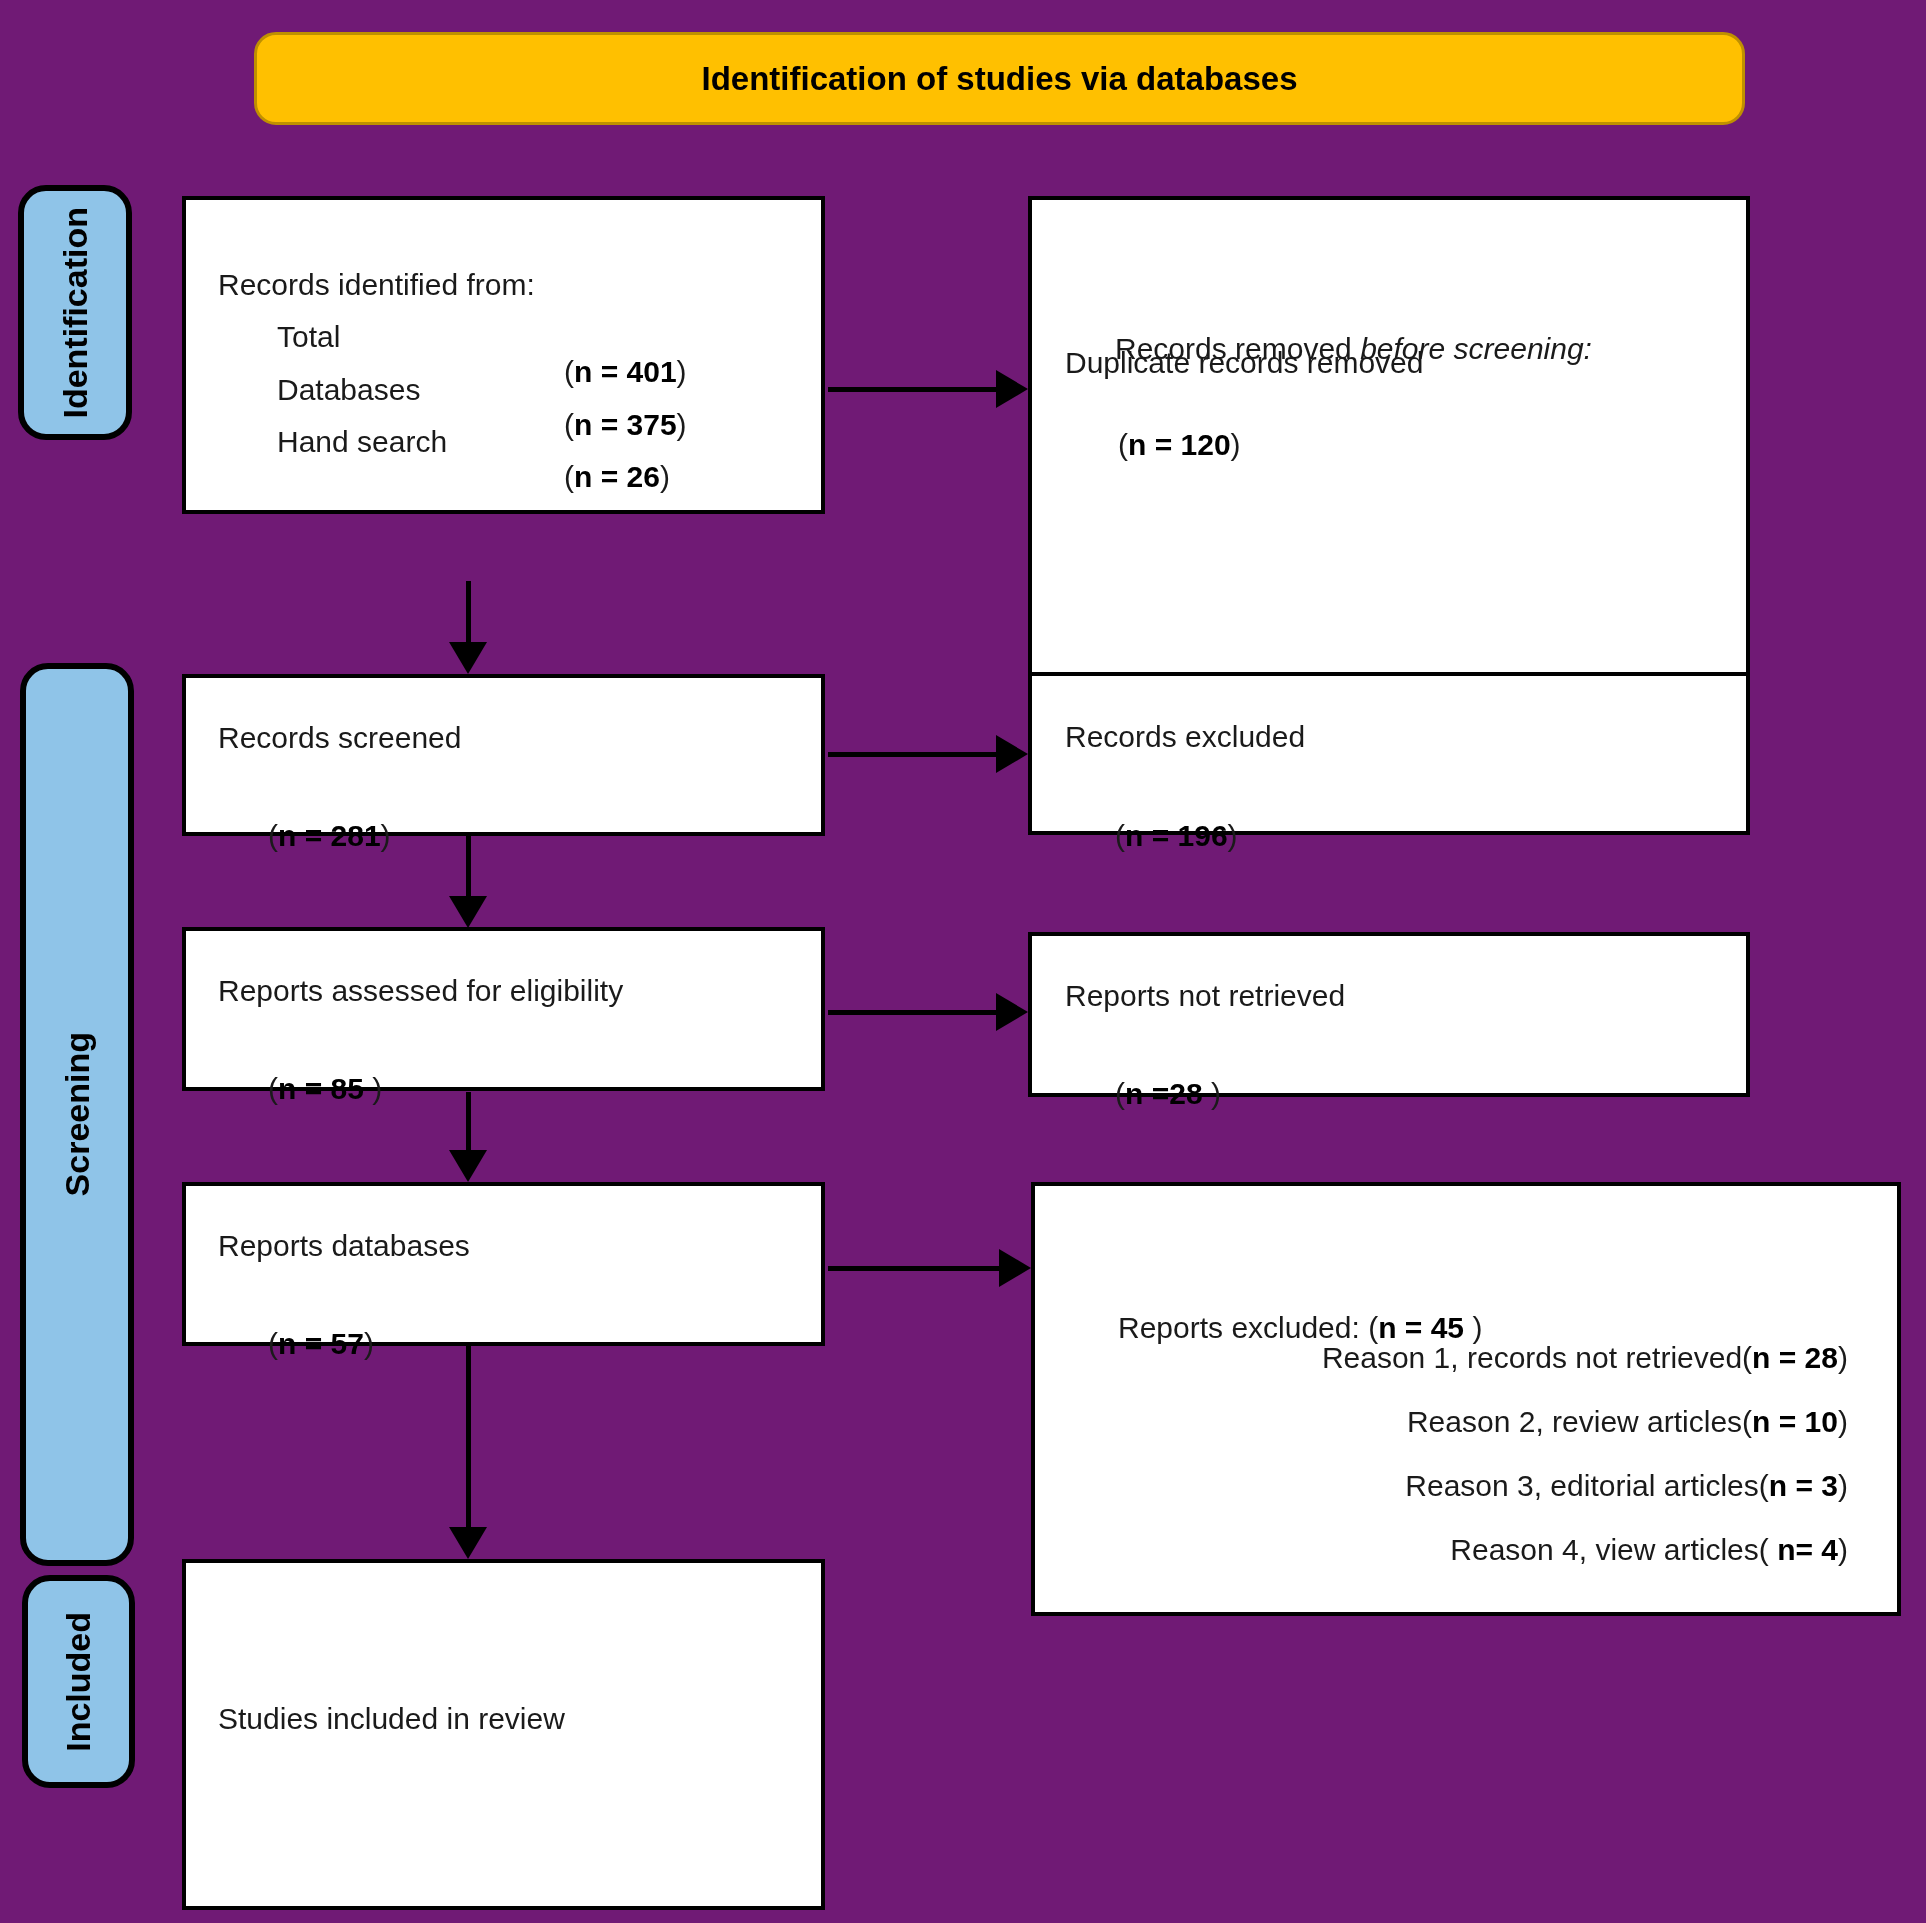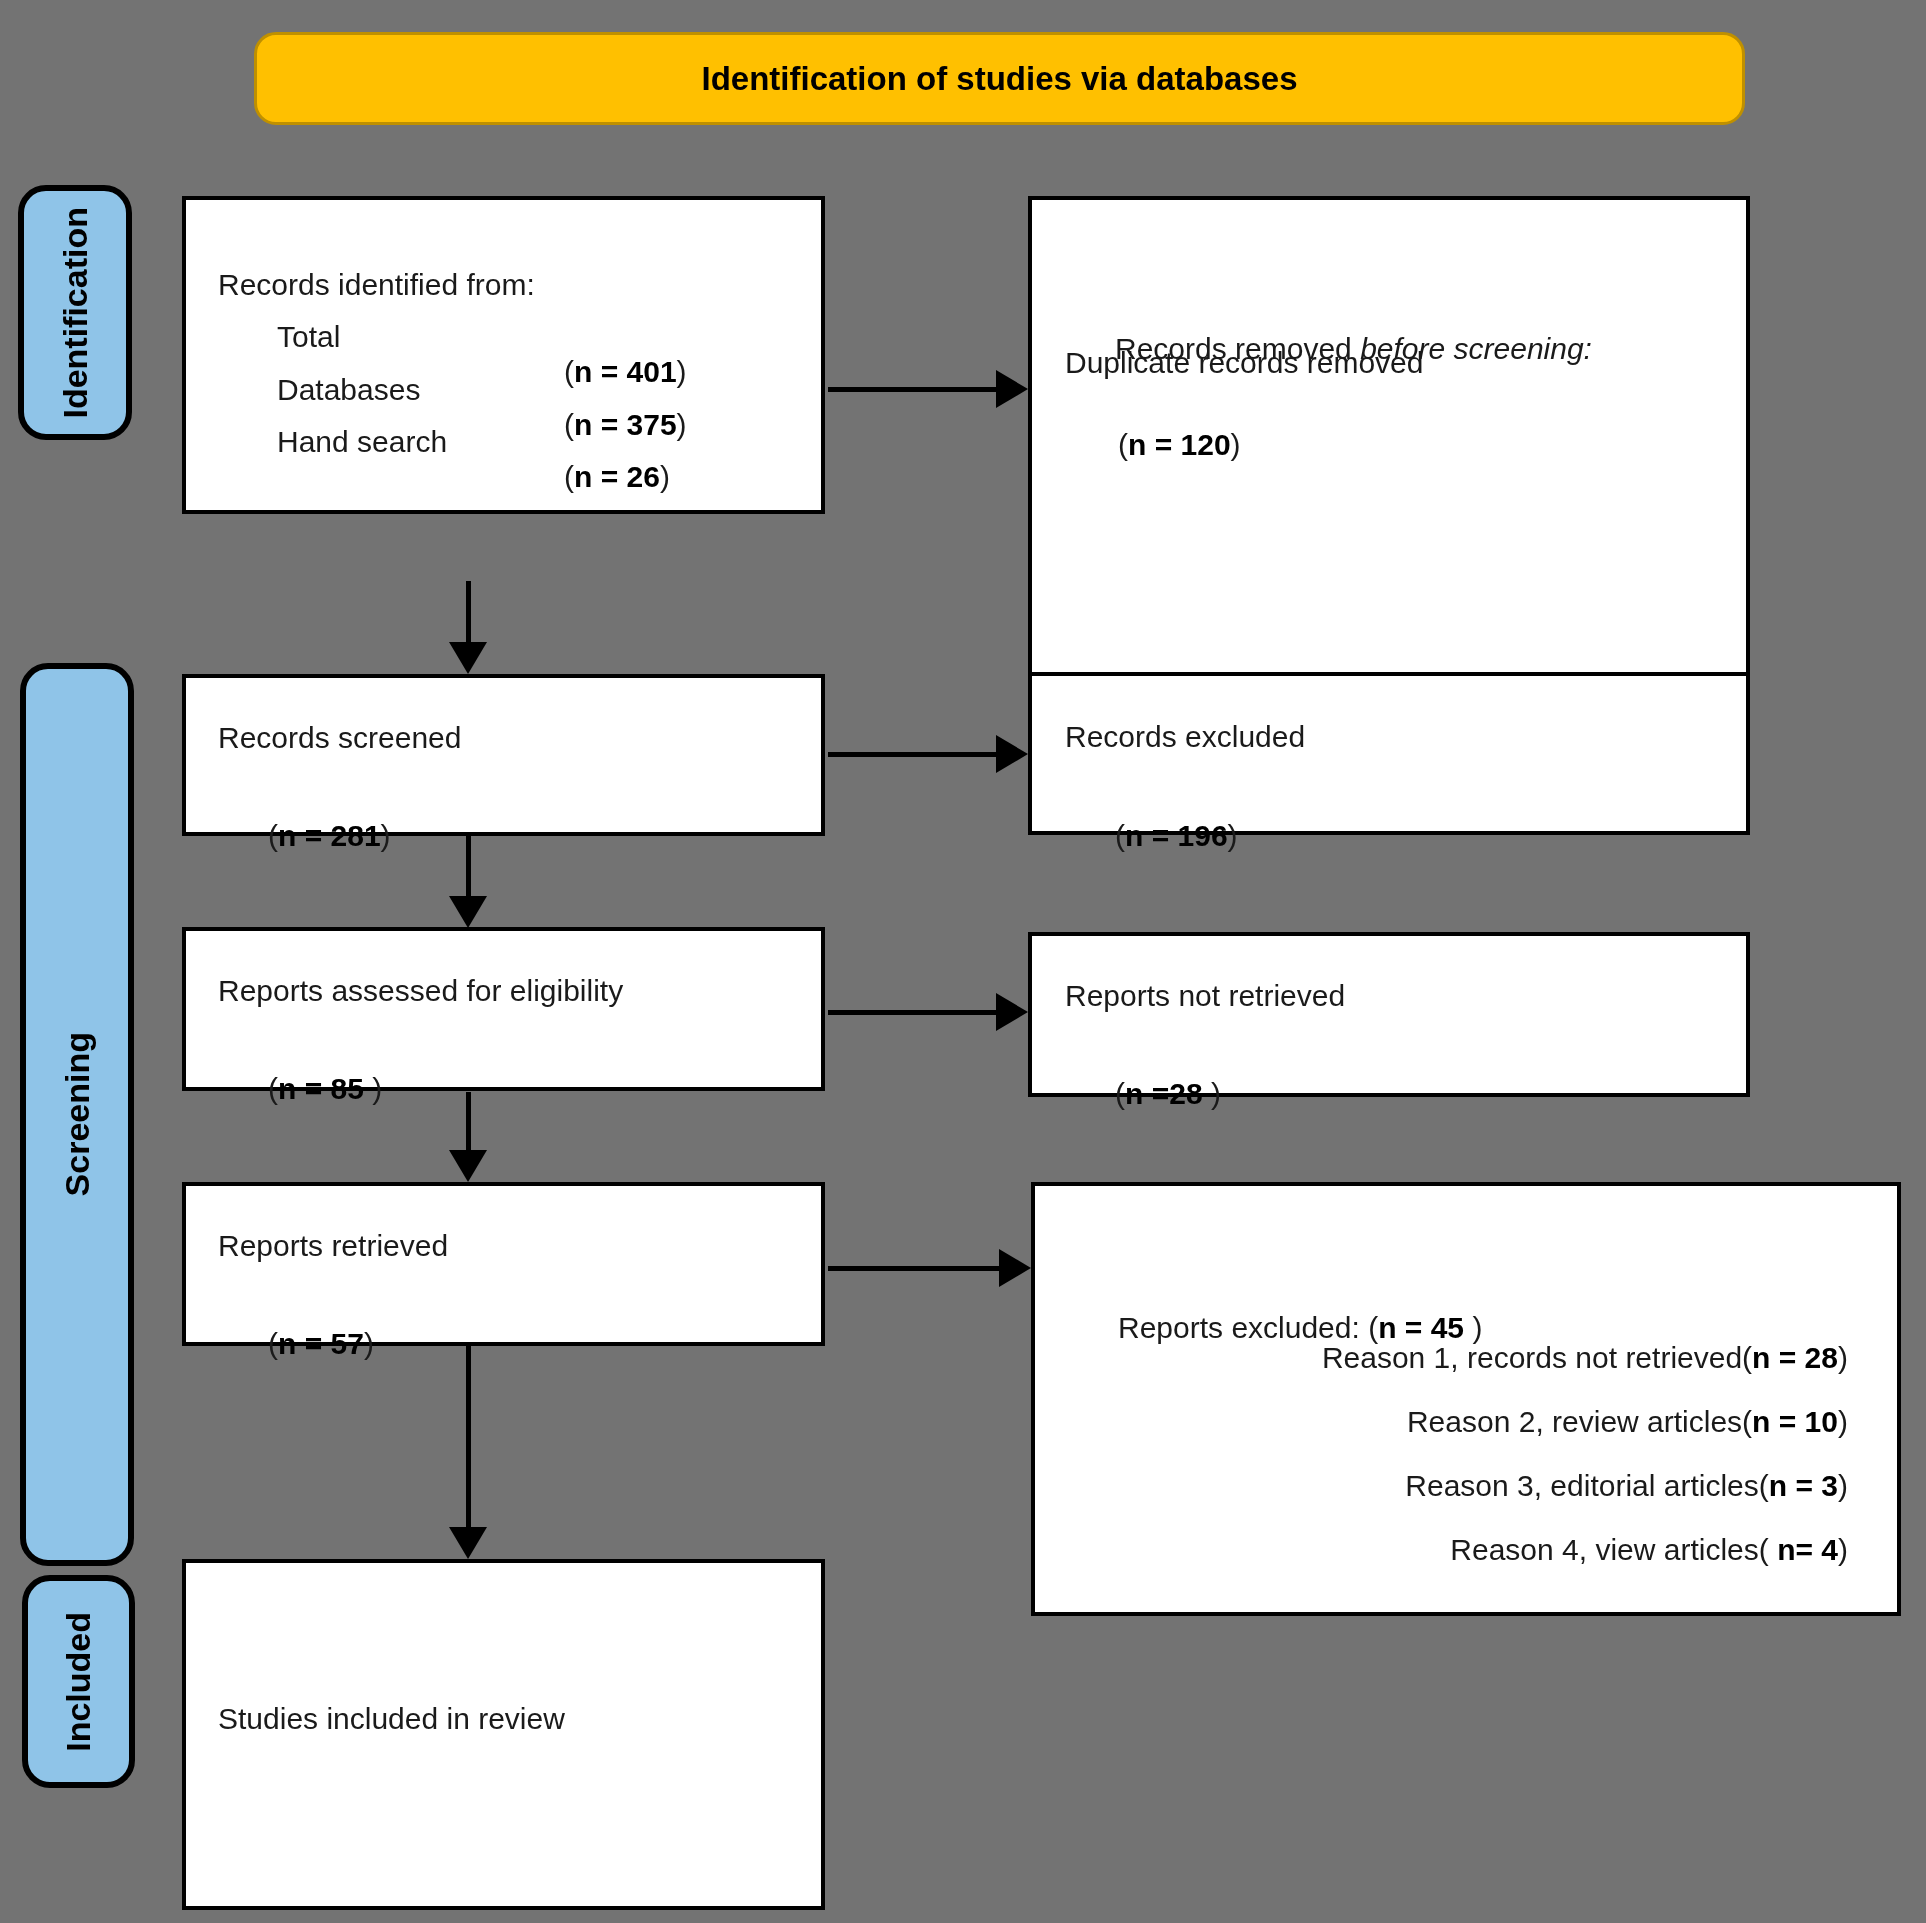--- a/index.html
+++ b/index.html
@@ -1,17 +1,17 @@
 <!DOCTYPE html>
 <html style="font-size:9.7px"><head>
 <meta charset="utf-8">
 <style>
   html,body{margin:0;padding:0;background:#fff;}
   #canvas{
-    position:relative;width:1926px;height:1924px;background:#737373;
+    position:relative;width:1926px;height:1924px;background:#701a75;
     font-family:"Liberation Sans",sans-serif;color:#1a1a1a;overflow:hidden;
   }
   .banner{
     position:absolute;left:254px;top:32px;width:1491px;height:93px;
     background:#FFC000;border:3.6px solid #BF9000;border-radius:22px;
     display:flex;align-items:center;justify-content:center;box-sizing:border-box;
     font-size:33px;font-weight:bold;color:#000;
   }
   .side-label{
     position:absolute;background:#8FC4E8;border:6px solid #000;border-radius:28px;
@@ -112,21 +112,21 @@
   </div>
 
   <div class="box" style="left:1028px;top:932px;width:722px;height:165px;">
     <div class="tline" style="left:33px;top:43px;">Reports not retrieved</div>
     <div class="tline stat" style="left:33px;top:106px;">
       <span>(</span><b>n =28</b><span> )</span>
     </div>
   </div>
 
   <div class="box" style="left:182px;top:1182px;width:643px;height:164px;">
-    <div class="tline" style="left:32px;top:43px;">Reports retrieved</div>
+    <div class="tline" style="left:32px;top:43px;">Reports databases</div>
     <div class="tline stat" style="left:32px;top:106px;">
       <span>(</span><b>n = 57</b><span>)</span>
     </div>
   </div>
 
   <div class="box" style="left:1031px;top:1182px;width:870px;height:434px;">
     <div class="tline" style="left:33px;top:90px;">
       <span class="pre">Reports excluded: </span><span class="stat"><span>(</span><b>n = 45</b><span> )</span></span>
     </div>
     <div class="reason-row" style="top:155px;">

